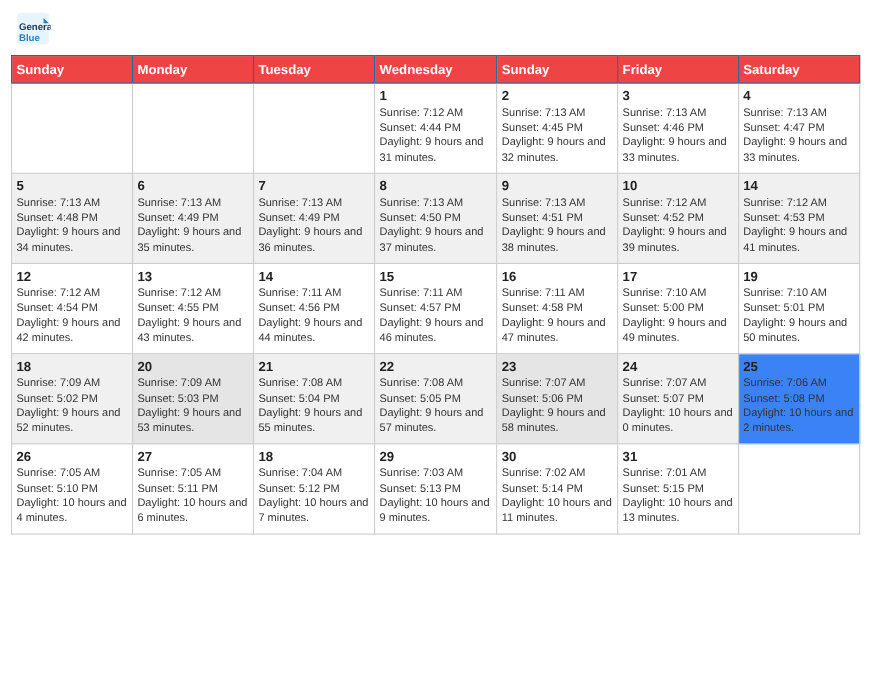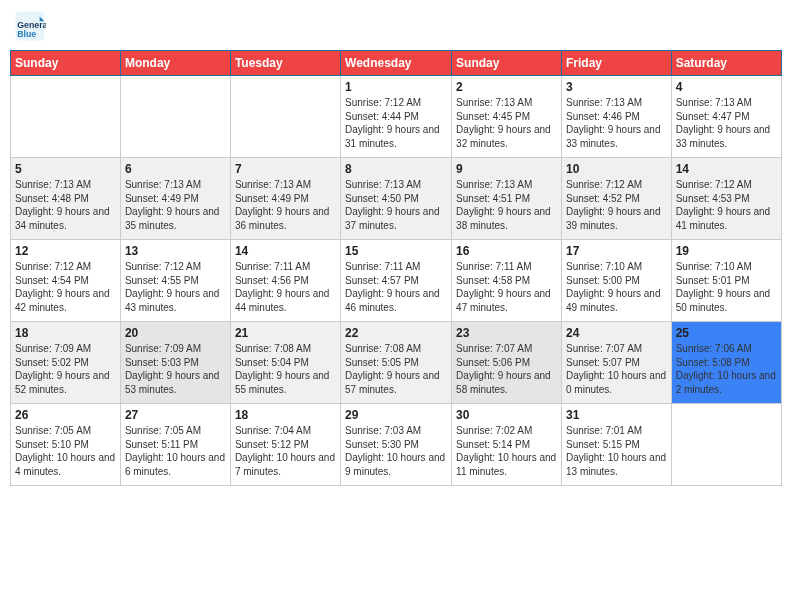--- a/index.html
+++ b/index.html
@@ -302,21 +302,21 @@
           </td>
           <td>
             <div class="day-number">18</div>
             <div class="day-info" style="white-space: pre-line;">Sunrise: 7:04 AM
 Sunset: 5:12 PM
 Daylight: 10 hours and 7 minutes.</div>
           </td>
           <td>
             <div class="day-number">29</div>
             <div class="day-info" style="white-space: pre-line;">Sunrise: 7:03 AM
-Sunset: 5:30 PM
+Sunset: 5:13 PM
 Daylight: 10 hours and 9 minutes.</div>
           </td>
           <td>
             <div class="day-number">30</div>
             <div class="day-info" style="white-space: pre-line;">Sunrise: 7:02 AM
 Sunset: 5:14 PM
 Daylight: 10 hours and 11 minutes.</div>
           </td>
           <td>
             <div class="day-number">31</div>

